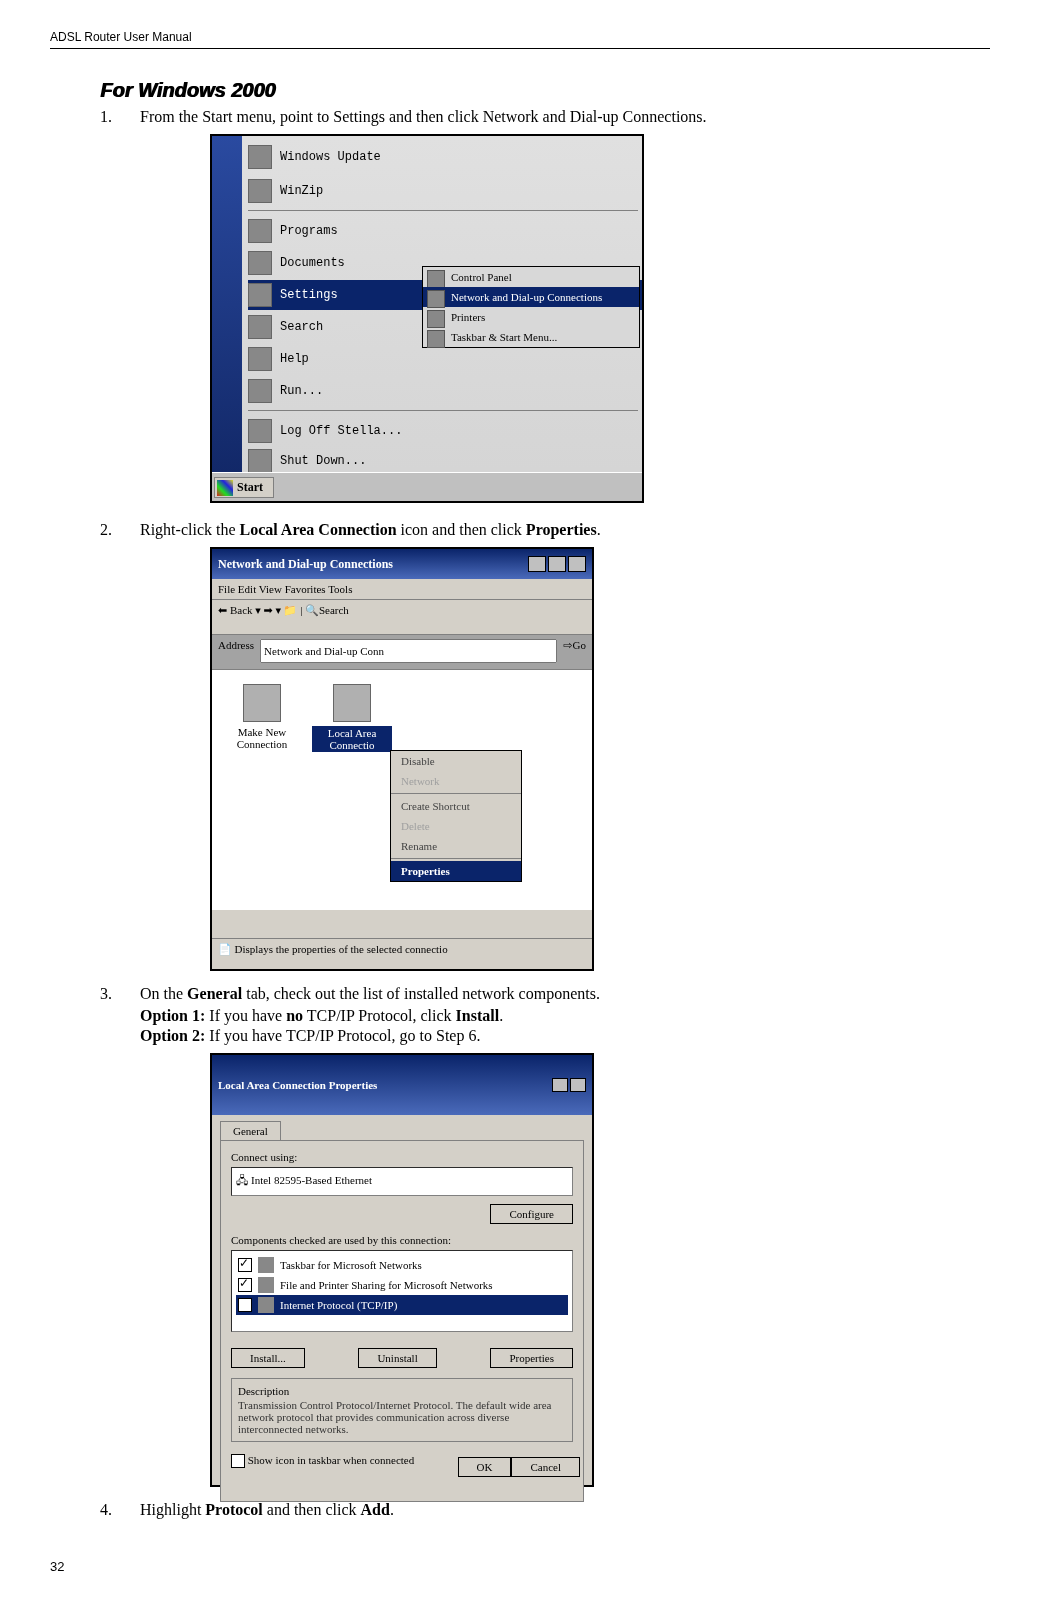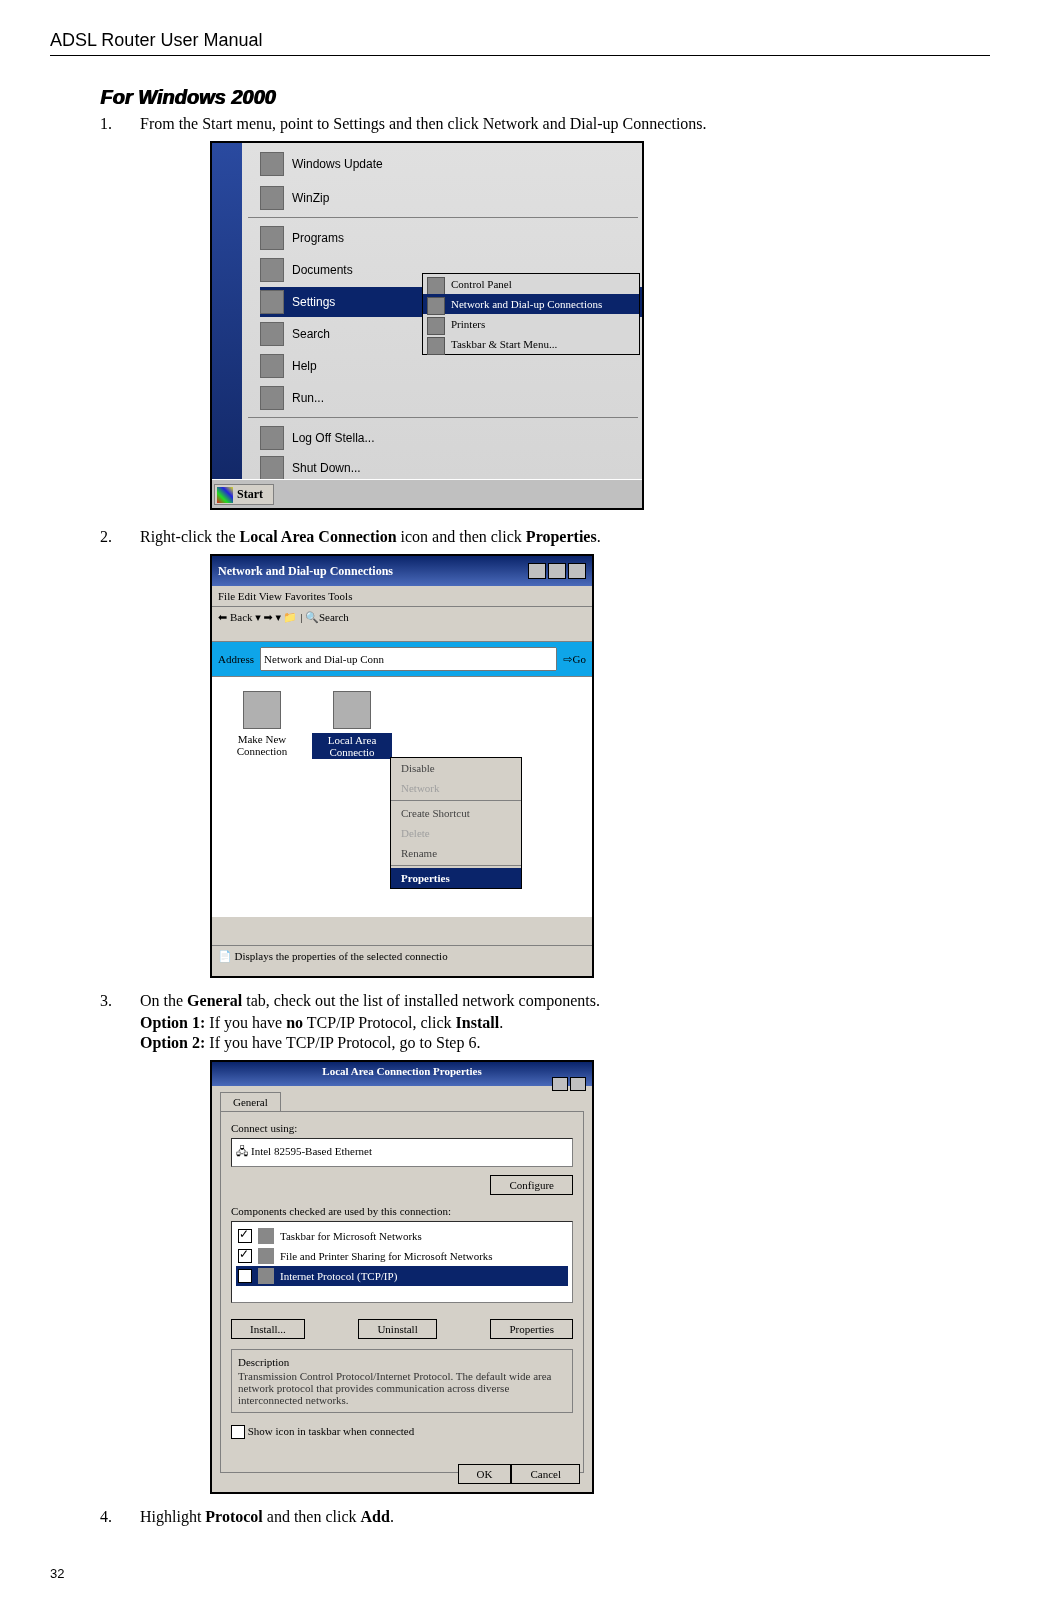--- a/index.html
+++ b/index.html
@@ -10,21 +10,21 @@
     font-size: 16px;
     color: #000;
     width: 1040px;
   }
   .page {
     padding: 30px 50px 30px 50px;
     box-sizing: border-box;
   }
   .header {
     font-family: Verdana, Geneva, sans-serif;
-    font-size: 18px;
+    font-size: 12px;
     padding-bottom: 4px;
     border-bottom: 1px solid #000;
     margin-bottom: 30px;
   }
   .section-title {
     font-family: Verdana, Geneva, sans-serif;
     font-weight: bold;
     font-style: italic;
     font-size: 20px;
     margin: 0 0 6px 50px;
@@ -51,53 +51,53 @@
     margin: 8px 0 14px 160px;
   }
   .fig-box {
     border: 2px solid #000;
     display: inline-block;
     background: #d8d8d8;
   }
   
   .fig1 { width: 430px; height: 365px; position: relative; background: linear-gradient(#e0e0e0,#d4d4d4); overflow:hidden;}
   .fig1 .banner { position:absolute; left:0; top:0; bottom:28px; width:30px; background: linear-gradient(#2a4aa0,#122868); }
-  .fig1 .item { position:absolute; left:36px; right:0; height:30px; display:flex; align-items:center; font-family: Liberation Sans, sans-serif; font-size:12px; color:#000;margin-left:12px;}
+  .fig1 .item { position:absolute; left:36px; right:0; height:30px; display:flex; align-items:center; font-family: Liberation Mono, monospace; font-size:12px; color:#000;}
   .fig1 .item .ico{width:22px;height:22px;background:#888;margin-right:8px;border:1px solid #666;}
   .fig1 .sel{background:#0a246a;color:#fff;}
   .fig1 .submenu{position:absolute;left:210px;top:130px;width:216px;background:#d8d8d8;border:1px solid #000;font-family:Liberation Serif, serif;font-size:11px;}
   .fig1 .submenu div{padding:4px 4px 4px 28px;position:relative;}
   .fig1 .submenu div::before{content:"";position:absolute;left:4px;top:3px;width:16px;height:16px;background:#888;border:1px solid #555;}
   .fig1 .submenu .ssel{background:#0a246a;color:#fff;}
   .fig1 .taskbar{position:absolute;left:0;right:0;bottom:0;height:28px;background:#c0c0c0;border-top:1px solid #fff;display:flex;align-items:center;}
   .fig1 .taskbar .start{margin-left:2px;padding:2px 10px 2px 22px;background:#d4d0c8;border:1px solid #808080;position:relative;font-family:Tahoma;font-size:12px;font-weight:bold;}
   .fig1 .taskbar .start::before{content:"";position:absolute;left:2px;top:2px;width:16px;height:16px;background:linear-gradient(45deg,#d22,#2d2,#22d,#dd2);} 
   .fig1 .sep{position:absolute;left:36px;right:4px;height:1px;background:#808080;}
   
   .fig2{width:380px;height:420px;position:relative;background:#d4d0c8;}
   .fig2 .title{height:22px;background:linear-gradient(#0a246a,#4a6aba);color:#fff;font:bold 12px Tahoma;padding:4px 6px;display:flex;align-items:center;}
   .fig2 .title .wbtns{margin-left:auto;display:flex;gap:2px;}
   .fig2 .title .wbtns span{width:16px;height:14px;background:#c0c0c0;border:1px solid #000;}
   .fig2 .menubar{font:11px Tahoma;padding:4px 6px;background:#d4d0c8;border-bottom:1px solid #808080;}
   .fig2 .toolbar{height:26px;background:#d4d0c8;border-bottom:1px solid #808080;padding:4px 6px;font:11px Tahoma;}
-  .fig2 .addr{height:26px;background:#0ea5e9;border-bottom:1px solid #808080;padding:4px 6px;font:11px Tahoma;display:flex;align-items:center;}
+  .fig2 .addr{height:26px;background:#a3a3a3;border-bottom:1px solid #808080;padding:4px 6px;font:11px Tahoma;display:flex;}
   .fig2 .addr input{flex:1;margin:0 6px;font:11px Tahoma;height:18px;}
   .fig2 .body{position:relative;background:#fff;height:240px;}
   .fig2 .iconcell{position:absolute;width:80px;text-align:center;font:11px Tahoma;}
   .fig2 .iconcell .ic{width:36px;height:36px;background:#b0b0b0;margin:0 auto 4px;border:1px solid #666;}
   .fig2 .iconcell.sel .lbl{background:#0a246a;color:#fff;padding:1px 2px;}
   .fig2 .ctx{position:absolute;left:178px;top:80px;width:130px;background:#d4d0c8;border:1px solid #000;font:11px Tahoma;}
   .fig2 .ctx div{padding:4px 10px;color:#444;}
   .fig2 .ctx .dis{color:#a0a0a0;}
   .fig2 .ctx .csel{background:#0a246a;color:#fff;font-weight:bold;}
   .fig2 .ctx hr{border:none;border-top:1px solid #808080;margin:2px 0;}
   .fig2 .status{position:absolute;left:0;right:0;bottom:0;height:22px;background:#d4d0c8;border-top:1px solid #808080;font:11px Tahoma;padding:4px 6px;}
   
   .fig3{width:380px;height:430px;position:relative;background:#d4d0c8;font:11px Tahoma;}
-  .fig3 .title{height:18px;background:linear-gradient(#0a246a,#4a6aba);color:#fff;font:bold 11px Tahoma;padding:3px 6px;display:flex;align-items:center;flex-direction:column;}
+  .fig3 .title{height:18px;background:linear-gradient(#0a246a,#4a6aba);color:#fff;font:bold 11px Tahoma;padding:21px 6px;display:flex;align-items:center;}
   .fig3 .title .wbtns{margin-left:auto;display:flex;gap:2px;}
   .fig3 .title .wbtns span{width:14px;height:12px;background:#c0c0c0;border:1px solid #000;}
   .fig3 .tab{display:inline-block;padding:3px 12px;background:#d4d0c8;border:1px solid #808080;border-bottom:none;margin:6px 0 0 8px;}
   .fig3 .panel{margin:0 8px 8px 8px;border:1px solid #808080;padding:10px;background:#d4d0c8;height:340px;position:relative;}
   .fig3 .inset{background:#fff;border:1px inset #808080;padding:4px;}
   .fig3 .btn{display:inline-block;padding:3px 18px;border:1px solid #000;background:#d4d0c8;}
   .fig3 .list{height:72px;margin-top:4px;}
   .fig3 .list div{padding:2px;display:flex;align-items:center;gap:6px;}
   .fig3 .list div .cb{width:12px;height:12px;border:1px solid #000;background:#fff;position:relative;}
   .fig3 .list div .cb::after{content:"✓";position:absolute;left:0;top:-3px;font-size:12px;}

